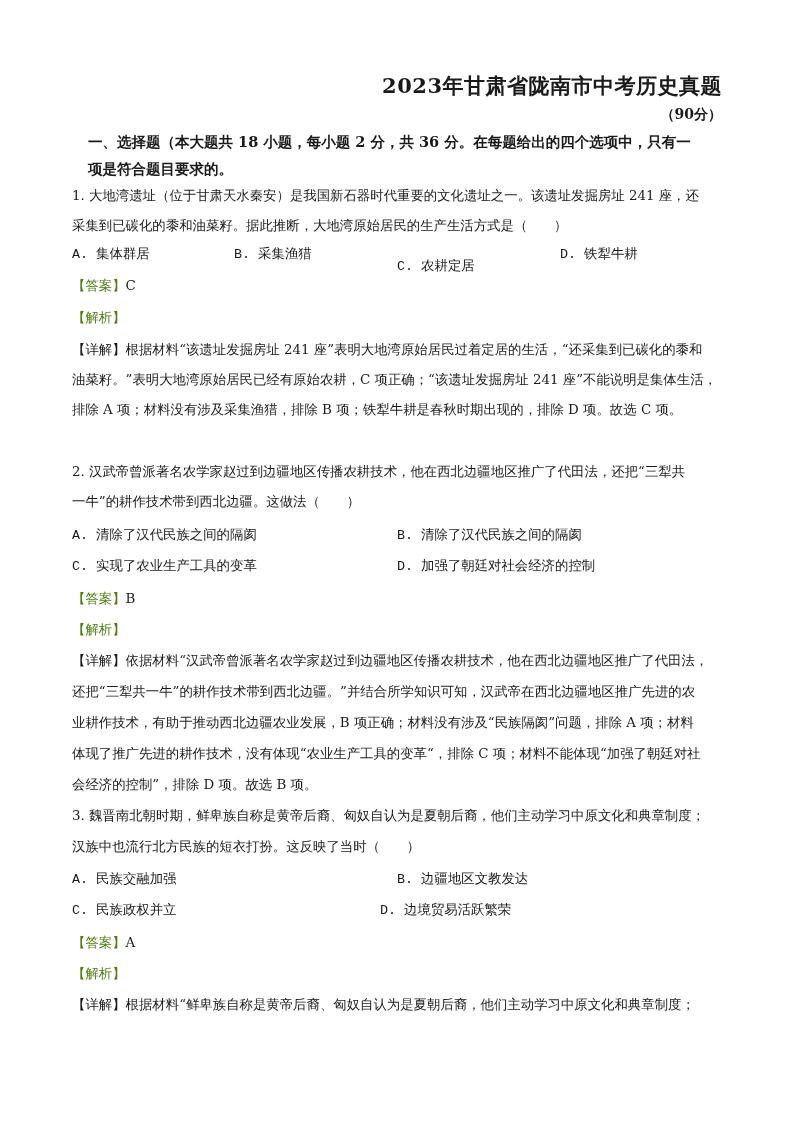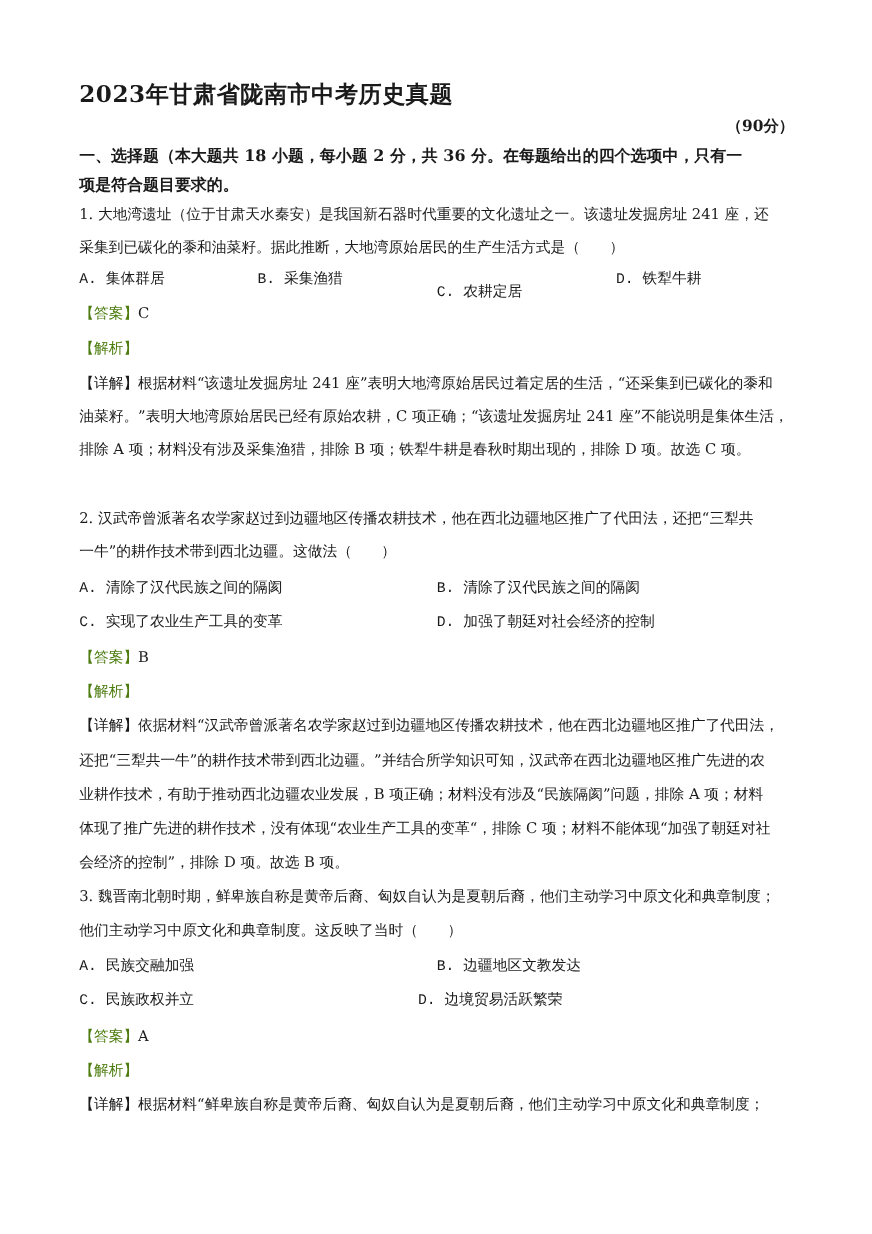--- a/index.html
+++ b/index.html
@@ -1,23 +1,23 @@
 <!DOCTYPE html>
 <html><head>
 <meta charset="utf-8">
 <style>
   html, body { margin:0; padding:0; background:#ffffff; }
   body { width:793px; height:1122px; position:relative; overflow:hidden;
          font-family:"DejaVu Serif","Liberation Serif",serif; color:#1a1a1a; }
   .page { position:absolute; left:72px; top:0; width:650px; }
-  .title { position:absolute; top:72px; left:0; width:650px; text-align:left;
+  .title { position:absolute; top:72px; left:0; width:650px; text-align:right;
            font-size:21px; font-weight:bold; letter-spacing:0.5px; }
   .subtitle { position:absolute; top:106px; left:0; width:650px; text-align:right;
               font-size:14px; font-weight:bold; }
-  .section { position:absolute; top:128px; left:0; width:650px; font-size:14.5px;
+  .section { position:absolute; top:128px; left:16px; width:650px; font-size:14.5px;
              font-weight:bold; line-height:27px; }
   .p { position:absolute; left:0; width:650px; font-size:13.4px; line-height:31px; white-space:nowrap; }
   .opt { position:absolute; font-size:13.4px; line-height:20px; white-space:nowrap;font-family:Liberation Mono, monospace; }
   .tag { color:#4d7c0f; }
 </style>
 </head>
 <body>
 
 <div class="page">
   <div class="title">2023年甘肃省陇南市中考历史真题</div>
@@ -52,21 +52,21 @@
     <div class="p" style="top:614px"><span class="tag">【解析】</span></div>
     <div class="p" style="top:645px"><span>【详解】</span><span>依据材料“汉武帝曾派著名农学家赵过到边疆地区传播农耕技术，他在西北边疆地区推广了代田法，</span></div>
     <div class="p" style="top:676px">还把“三犁共一牛”的耕作技术带到西北边疆。”并结合所学知识可知，汉武帝在西北边疆地区推广先进的农</div>
     <div class="p" style="top:707px">业耕作技术，有助于推动西北边疆农业发展，B 项正确；材料没有涉及“民族隔阂”问题，排除 A 项；材料</div>
     <div class="p" style="top:738px">体现了推广先进的耕作技术，没有体现“农业生产工具的变革“，排除 C 项；材料不能体现“加强了朝廷对社</div>
     <div class="p" style="top:769px">会经济的控制”，排除 D 项。故选 B 项。</div>
   </div>
 
   <div>
     <div class="p" style="top:800px">3. 魏晋南北朝时期，鲜卑族自称是黄帝后裔、匈奴自认为是夏朝后裔，他们主动学习中原文化和典章制度；</div>
-    <div class="p" style="top:831px">他们主动学习中原文化和典章制度。这反映了当时（　　）</div>
+    <div class="p" style="top:831px">汉族中也流行北方民族的短衣打扮。这反映了当时（　　）</div>
     <div class="opt" style="top:870px;left:0">A. 民族交融加强</div>
     <div class="opt" style="top:870px;left:325px">B. 边疆地区文教发达</div>
     <div class="opt" style="top:901px;left:0">C. 民族政权并立</div>
     <div class="opt" style="top:901px;left:308px">D. 边境贸易活跃繁荣</div>
     <div class="p" style="top:927px"><span class="tag">【答案】</span><span>A</span></div>
     <div class="p" style="top:958px"><span class="tag">【解析】</span></div>
     <div class="p" style="top:989px"><span>【详解】</span><span>根据材料“鲜卑族自称是黄帝后裔、匈奴自认为是夏朝后裔，他们主动学习中原文化和典章制度；</span></div>
   </div>
 </div>
 

